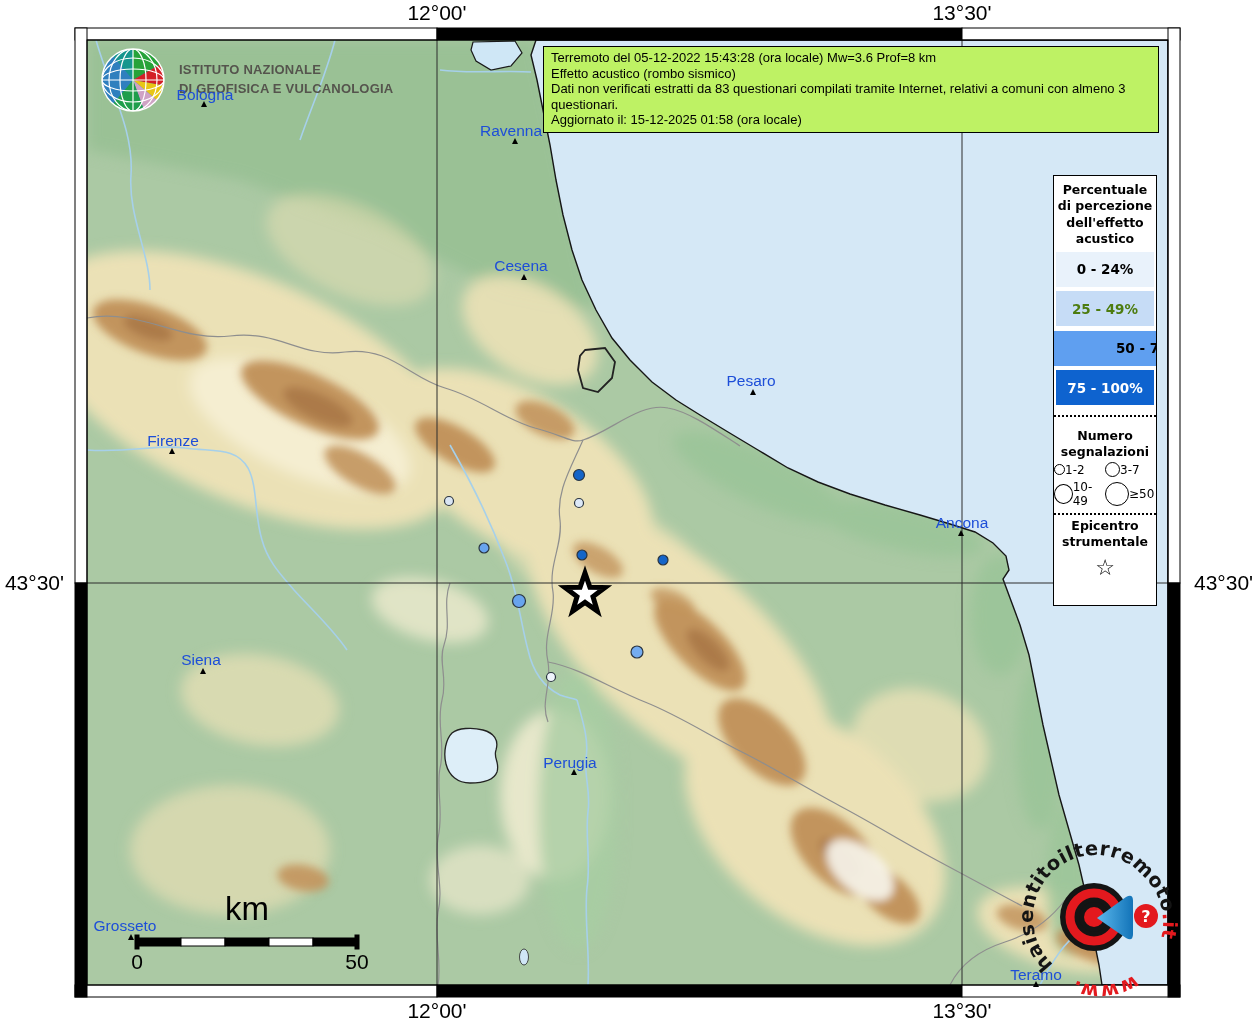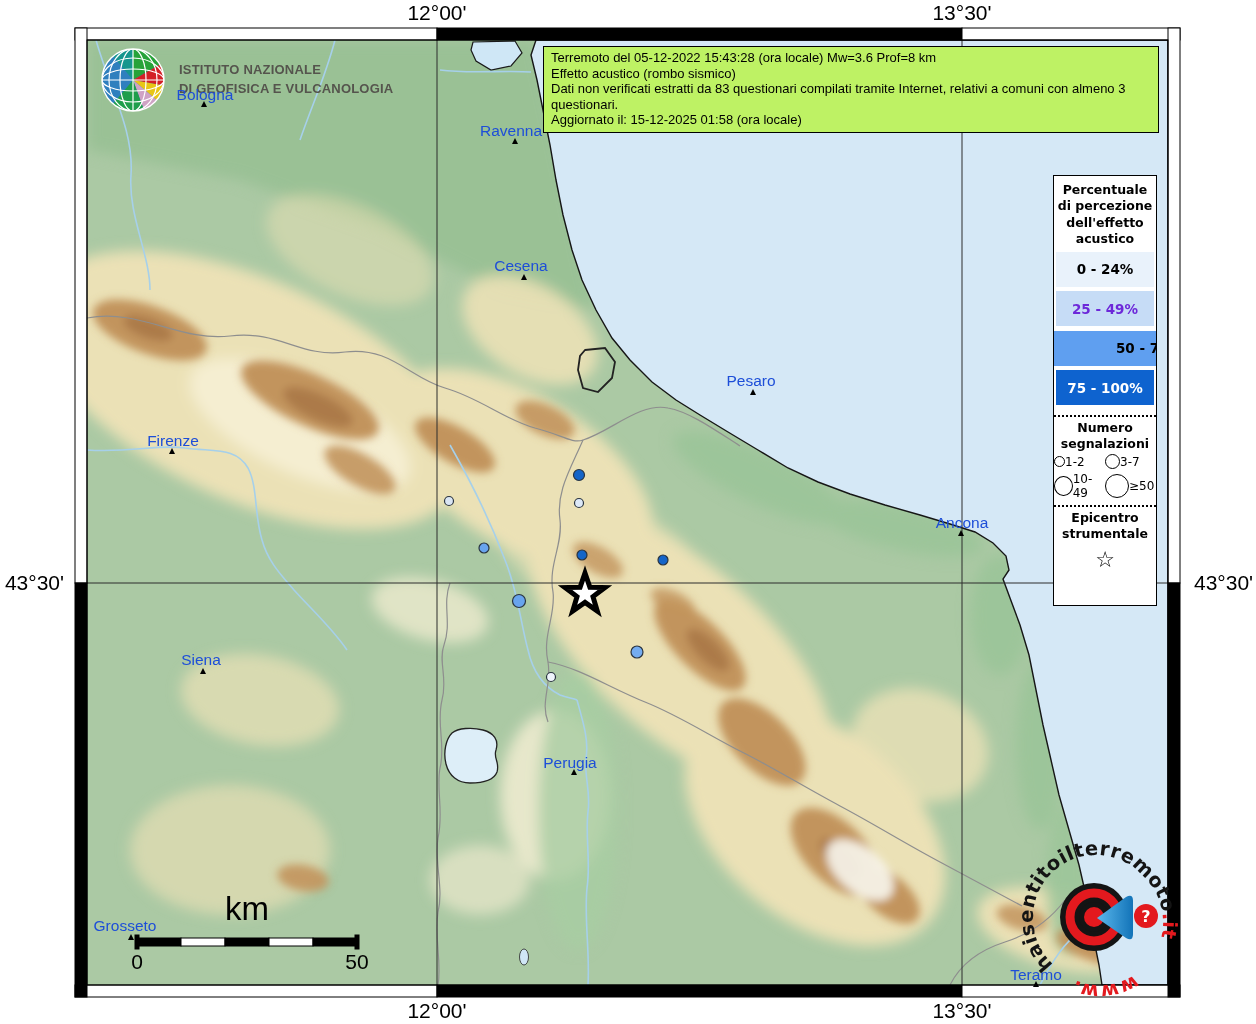--- a/index.html
+++ b/index.html
@@ -241,26 +241,26 @@
 DI GEOFISICA E VULCANOLOGIA</div>
 </div>
 
 <div id="legend">
   <div class="ltitle">Percentuale
 di percezione
 dell'effetto
 acustico</div>
   <div id="pct-swatches">
       <div class="swatch" style="background: rgb(233, 242, 251); color: rgb(0, 0, 0);">0 - 24%</div>
-      <div class="swatch" style="background: rgb(198, 220, 246); color: #6d28d9;">25 - 49%</div>
+      <div class="swatch" style="background: rgb(198, 220, 246); color: #4d7c0f;">25 - 49%</div>
       <div class="swatch" style="background: rgb(95, 159, 240); color: #000000; padding-left: 46px;">50 - 74%</div>
       <div class="swatch" style="background: rgb(14, 99, 207); color: rgb(255, 255, 255);">75 - 100%</div>
     </div>
   <div id="sec-num">
-    <div class="ltitle" style="margin-top:0">Numero
+    <div class="ltitle" style="margin-top:8px">Numero
 segnalazioni</div>
     <div id="size-grid">
         <div class="size-cell">
           <span class="size-circle" style="width: 9px; height: 9px;"></span>
           <div class="size-label">1-2</div>
         </div>
         <div class="size-cell">
           <span class="size-circle" style="width: 13px; height: 13px;"></span>
           <div class="size-label">3-7</div>
         </div>

